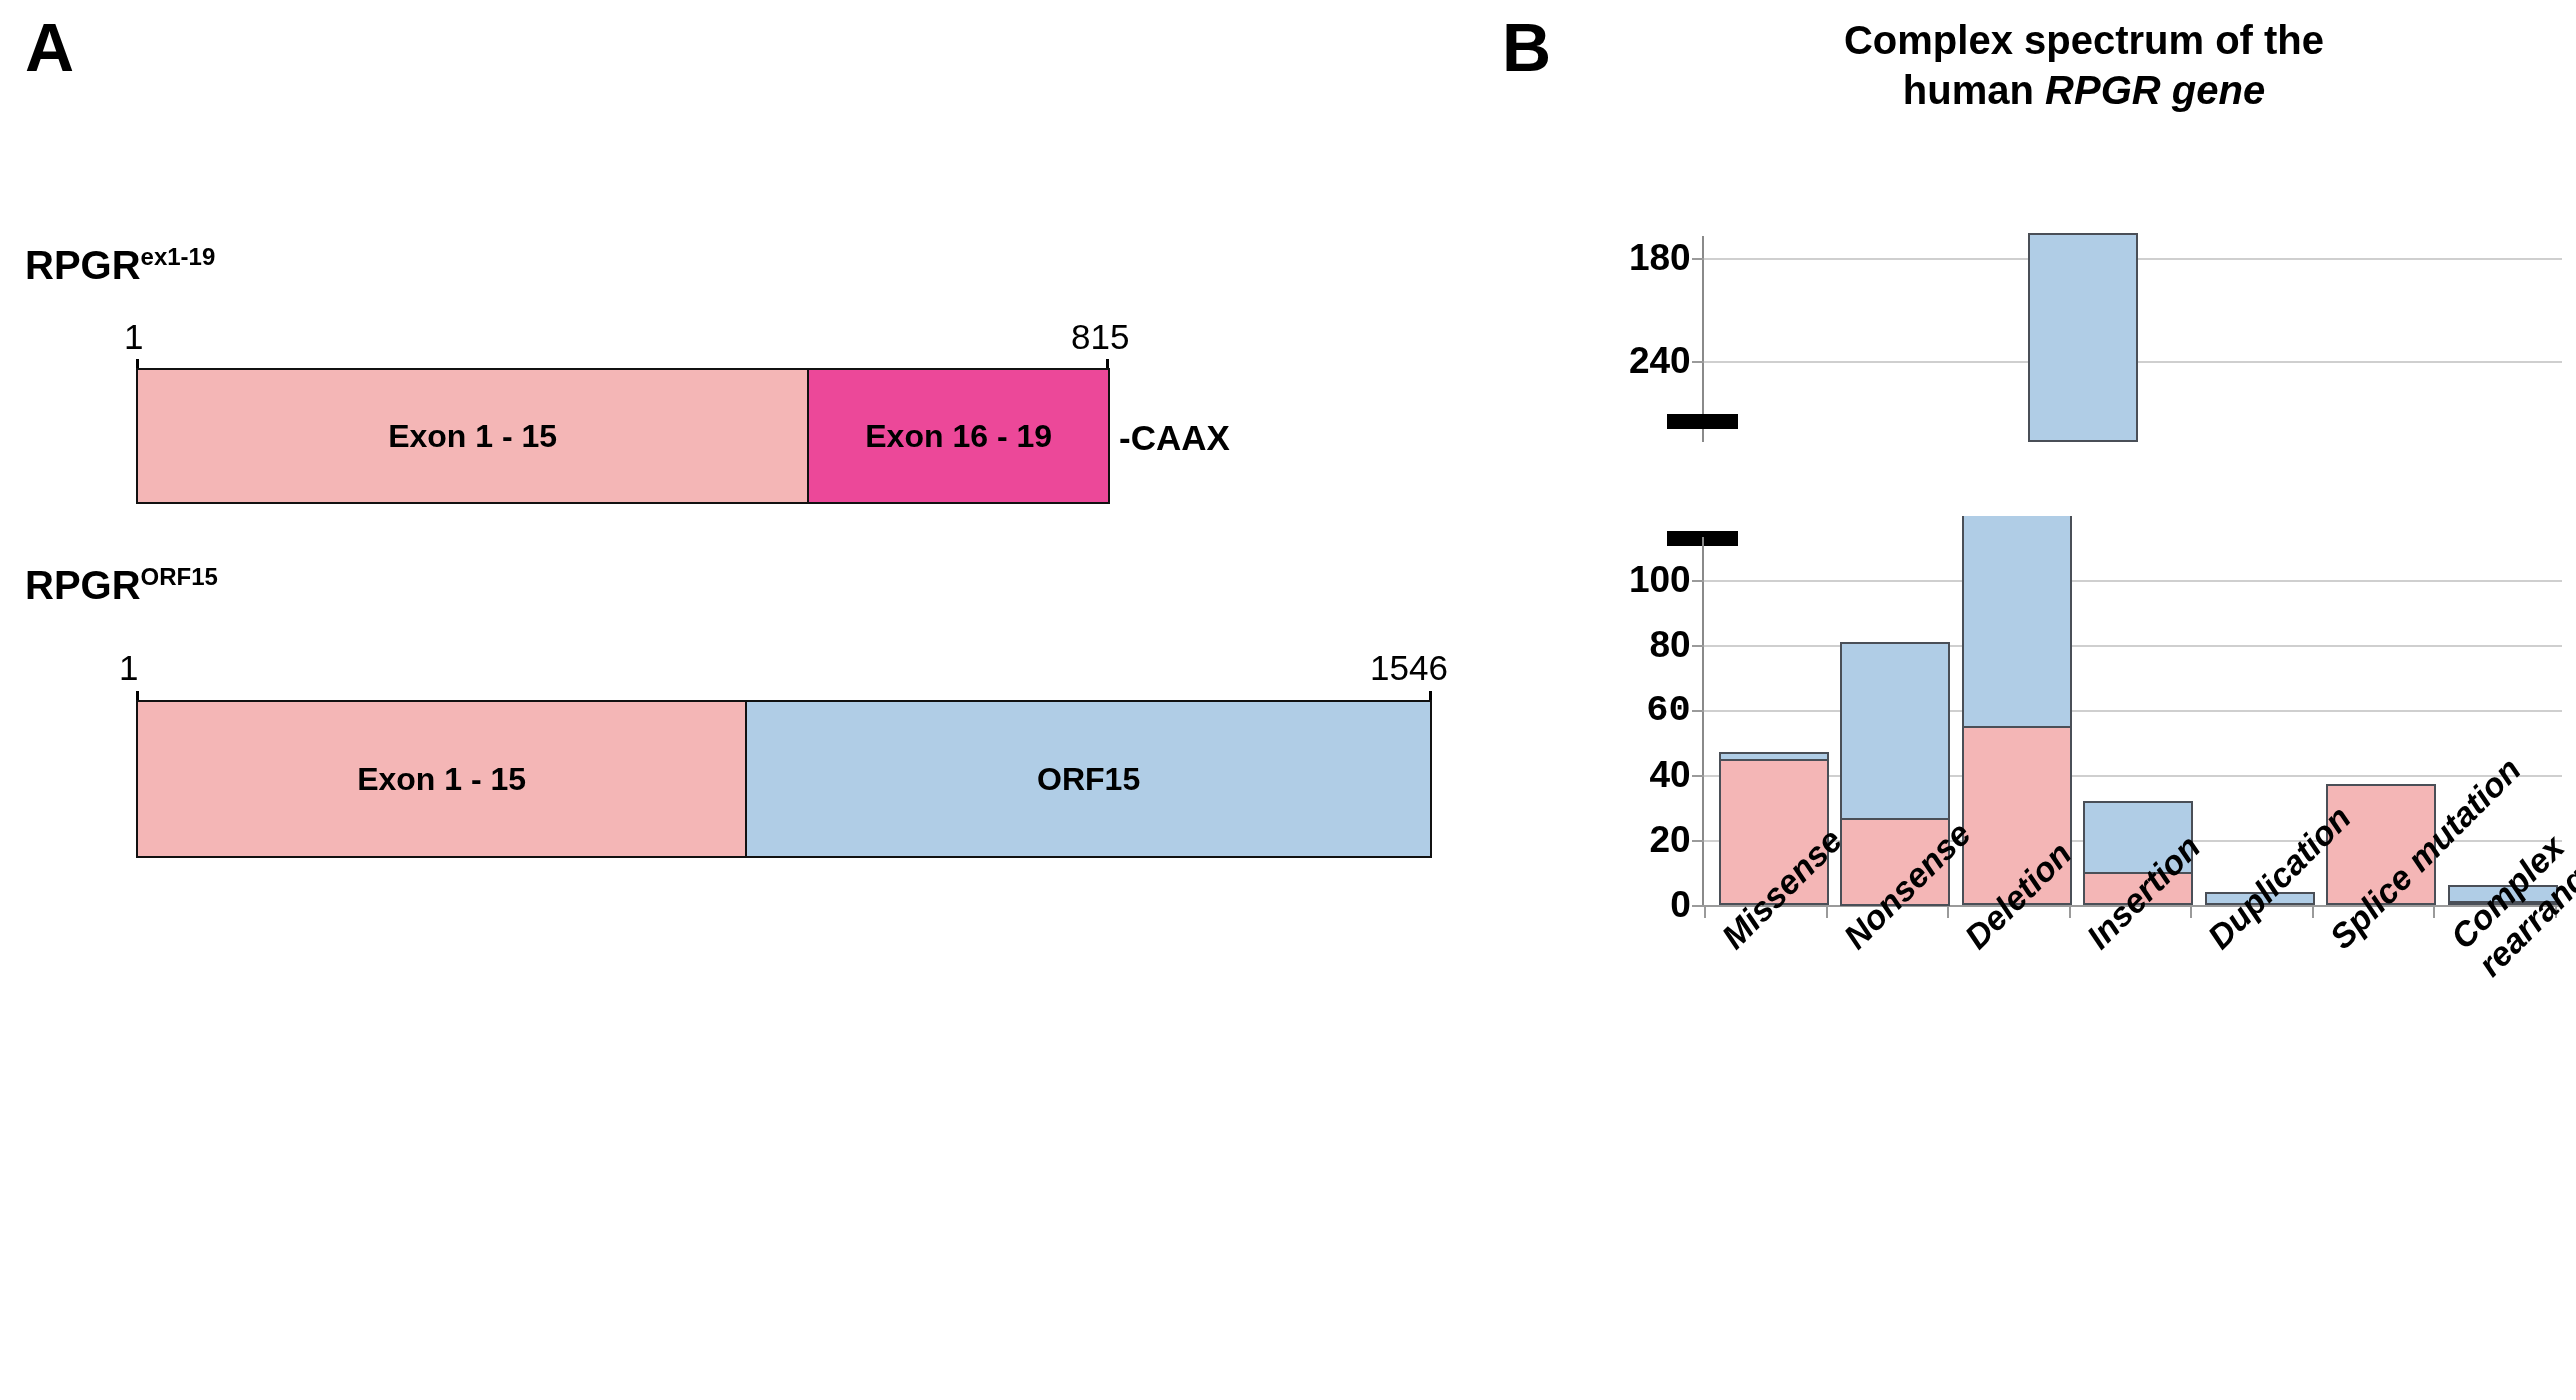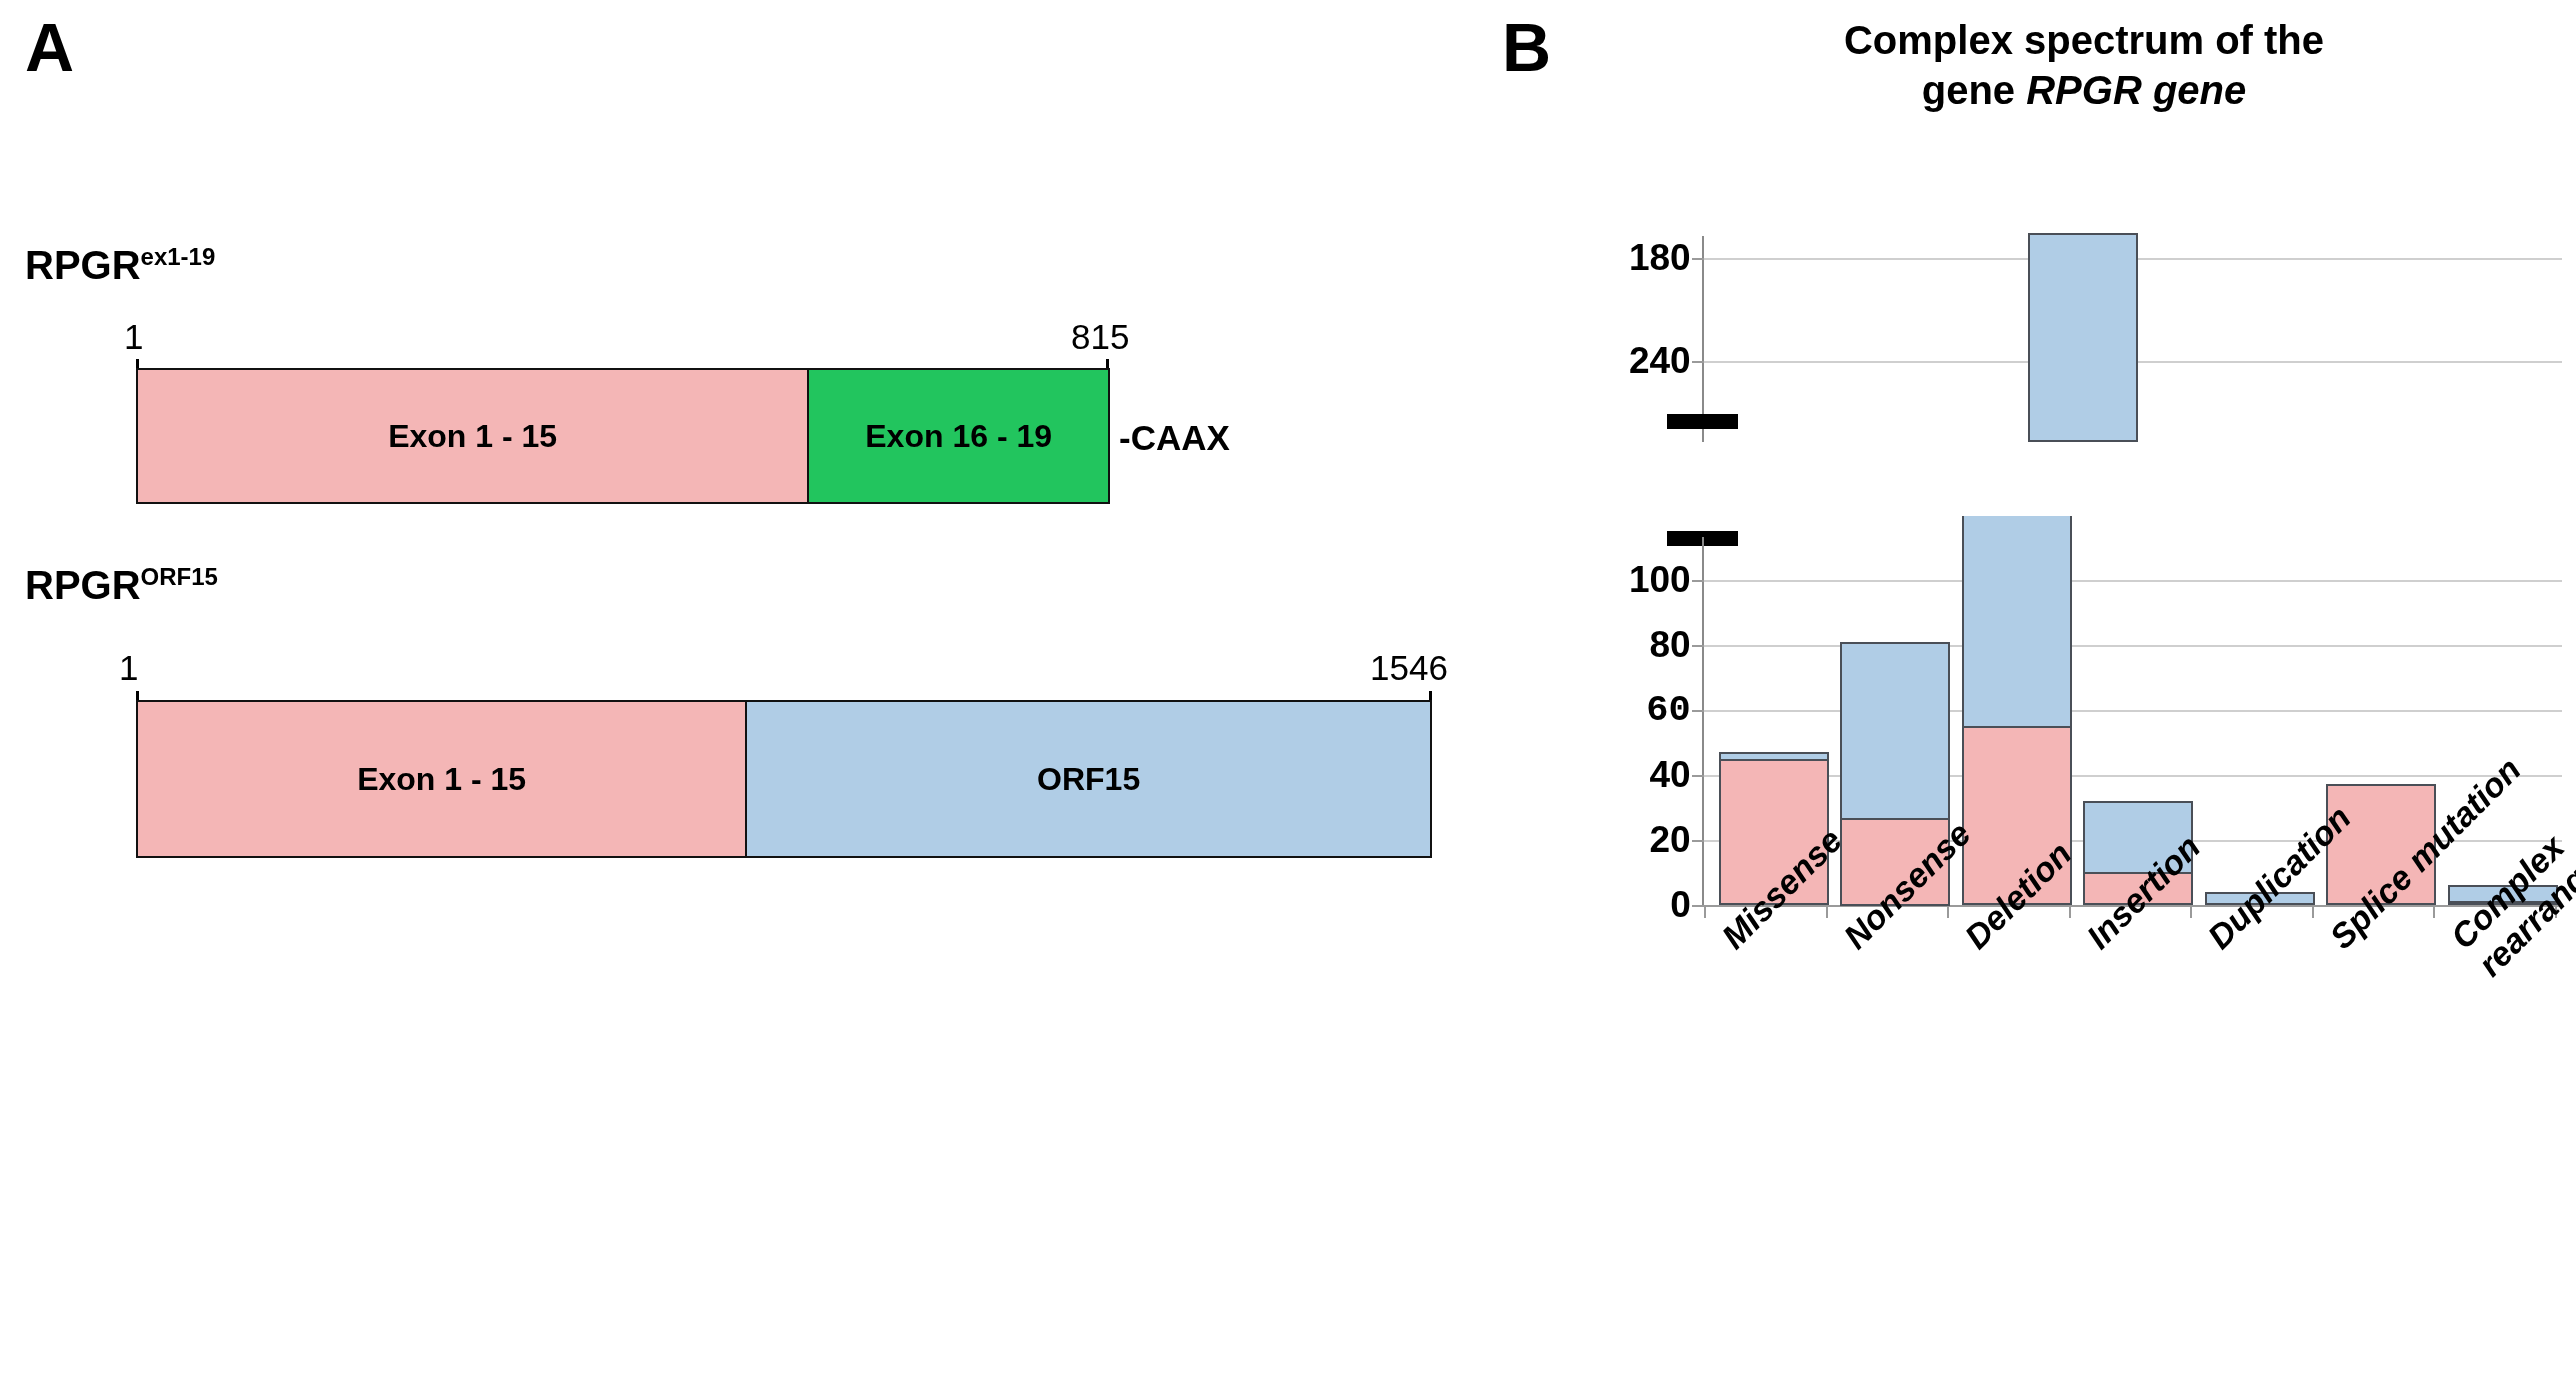--- a/index.html
+++ b/index.html
@@ -67,21 +67,21 @@
 </div>
 
 <div class="pos-label" style="left:124px;top:317px;">1</div>
 <div class="tick-v" style="left:136px;top:359px;height:37px;"></div>
 
 <div class="pos-label" style="left:1071px;top:317px;">815</div>
 <div class="tick-v" style="left:1106px;top:359px;height:37px;"></div>
 
 <div class="protein-bar" style="left:136px;top:368px;width:974px;height:136px;">
   <div class="seg" style="width:69%;background:#F4B6B6;">Exon 1 - 15</div>
-  <div class="seg divider" style="width:31%;background:#22c55e;">Exon 16 - 19</div>
+  <div class="seg divider" style="width:31%;background:#ec4899;">Exon 16 - 19</div>
 </div>
 <div class="caax" style="left:1119px;top:418px;">-CAAX</div>
 
 <div class="iso-label" style="left:25px;top:563px;">
   <span>RPGR</span><sup>ORF15</sup>
 </div>
 
 <div class="pos-label" style="left:119px;top:648px;">1</div>
 <div class="tick-v" style="left:136px;top:691px;height:37px;"></div>
 
@@ -90,21 +90,21 @@
 
 <div class="protein-bar" style="left:136px;top:700px;width:1296px;height:158px;">
   <div class="seg" style="width:47%;background:#F4B6B6;">Exon 1 - 15</div>
   <div class="seg divider" style="width:53%;background:#B0CDE6;">ORF15</div>
 </div>
 
 <div id="panel-b-letter" class="panel-letter">B</div>
 
 <div id="chart-title">
   <span>Complex spectrum of the</span><br>
-  <span>gene </span><i>RPGR gene</i>
+  <span>human </span><i>RPGR gene</i>
 </div>
 
 <div id="chart">
 
   <div class="plot" id="plot-upper">
 
     <div class="axis-line" style="left:-2.2px;top:29.5px;height:206px;"></div>
 
     <div class="gridline" style="top:52px;"></div>
     <div class="tickmark" style="top:52px;"></div>

